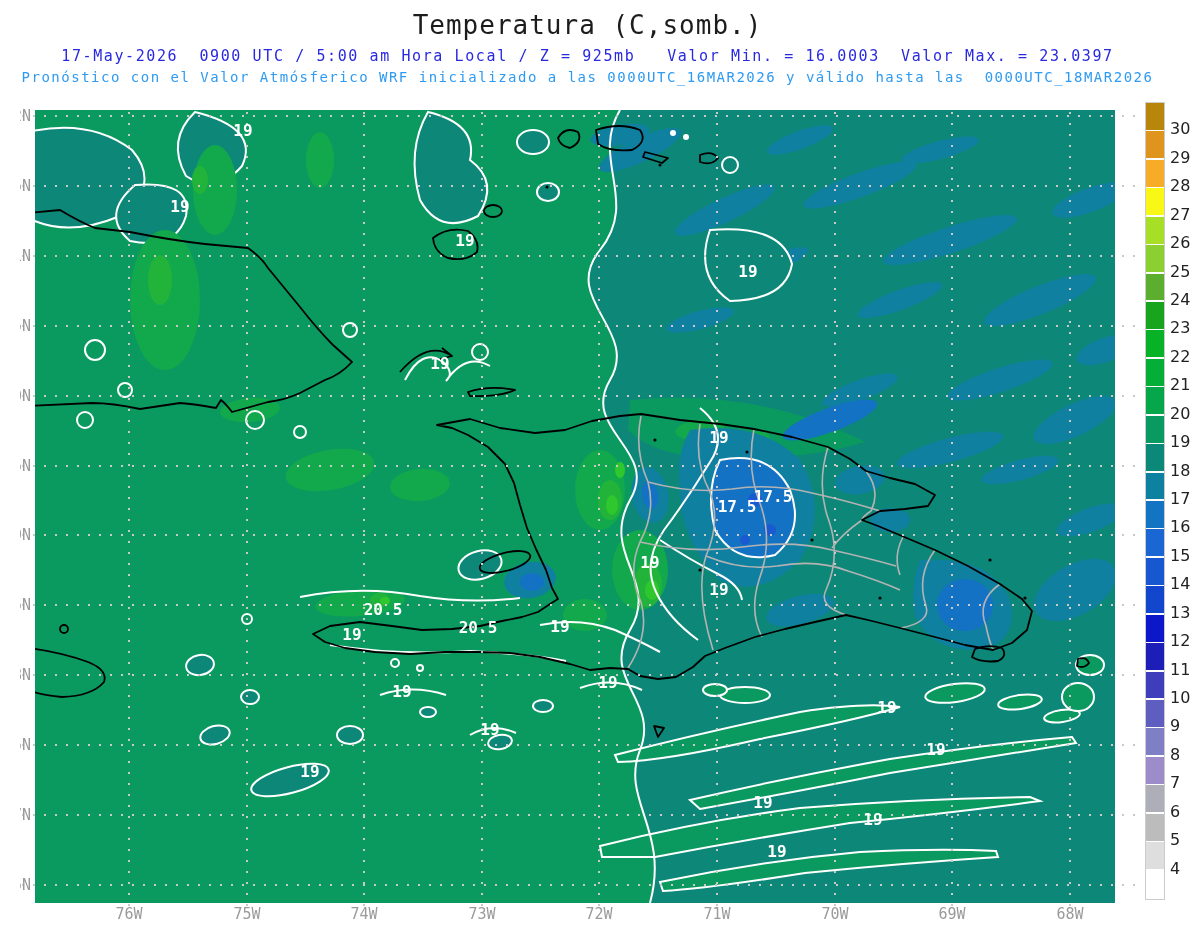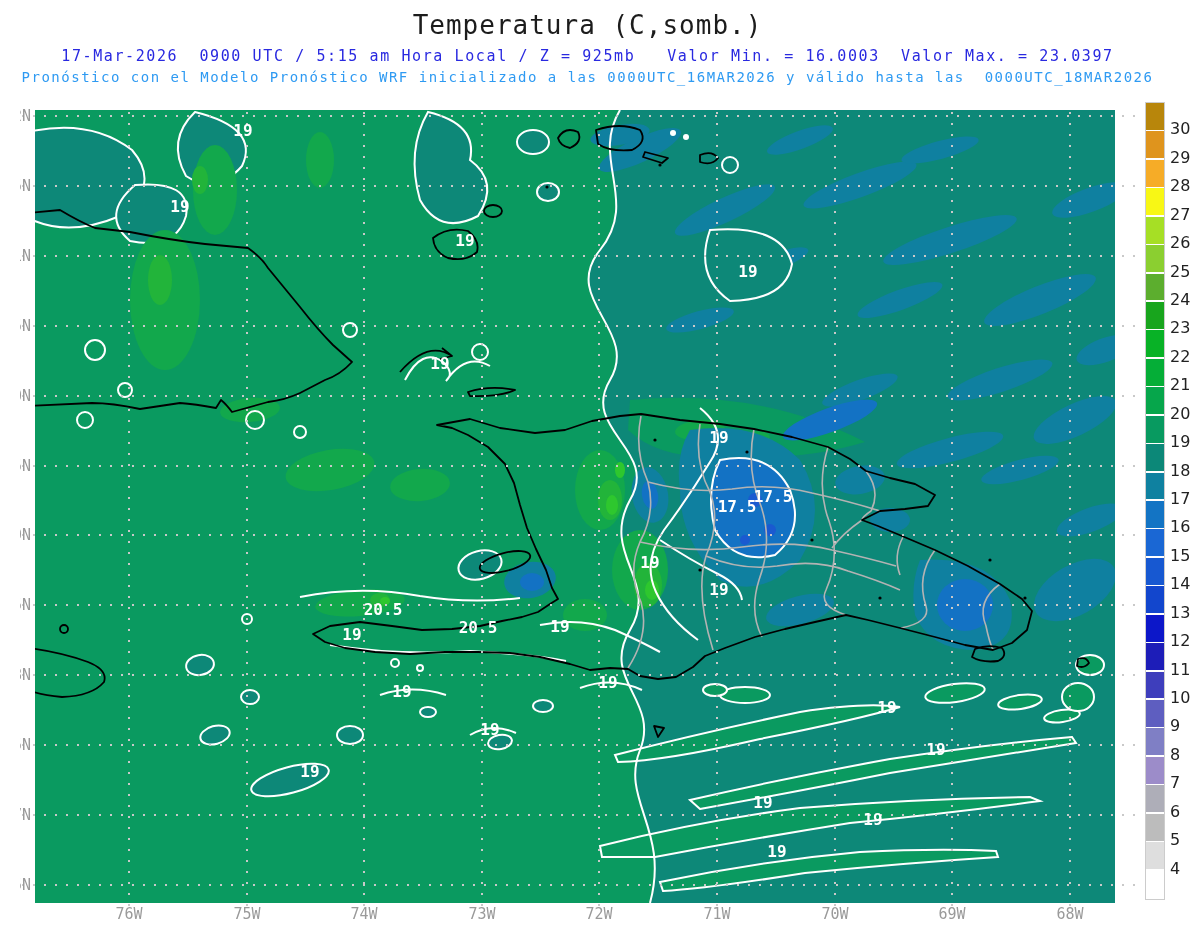--- a/index.html
+++ b/index.html
@@ -36,22 +36,22 @@
       font-size:15px;color:#3a3a3a;}
   .wm-sis{color:#2f6bff;font-weight:bold;}
   .wm-pi{color:#4040d8;font-weight:bold;font-style:italic;font-size:18px;line-height:15px;}
 </style>
 </head>
 <body>
 
 <div class="page">
 
   <div class="hdr-line title">Temperatura (C,somb.)</div>
-  <div class="hdr-line sub1">17-Mar-2026  0900 UTC / 5:15 am Hora Local / Z = 925mb   Valor Min. = 16.0003  Valor Max. = 23.0397</div>
-  <div class="hdr-line sub2">Pronóstico con el Modelo Pronóstico WRF inicializado a las 0000UTC_16MAR2026 y válido hasta las  0000UTC_18MAR2026</div>
+  <div class="hdr-line sub1">17-May-2026  0900 UTC / 5:00 am Hora Local / Z = 925mb   Valor Min. = 16.0003  Valor Max. = 23.0397</div>
+  <div class="hdr-line sub2">Pronóstico con el Valor Atmósferico WRF inicializado a las 0000UTC_16MAR2026 y válido hasta las  0000UTC_18MAR2026</div>
 
   <svg id="map-svg" width="1118" height="817" viewBox="20 108 1118 817" xmlns="http://www.w3.org/2000/svg">
     <defs>
       <clipPath id="mapclip">
           <rect x="35" y="110" width="1080" height="793"></rect>
         </clipPath>
     </defs>
 
     <g clip-path="url(#mapclip)">
       <rect class="sea" x="35" y="110" width="1080" height="793"></rect>

